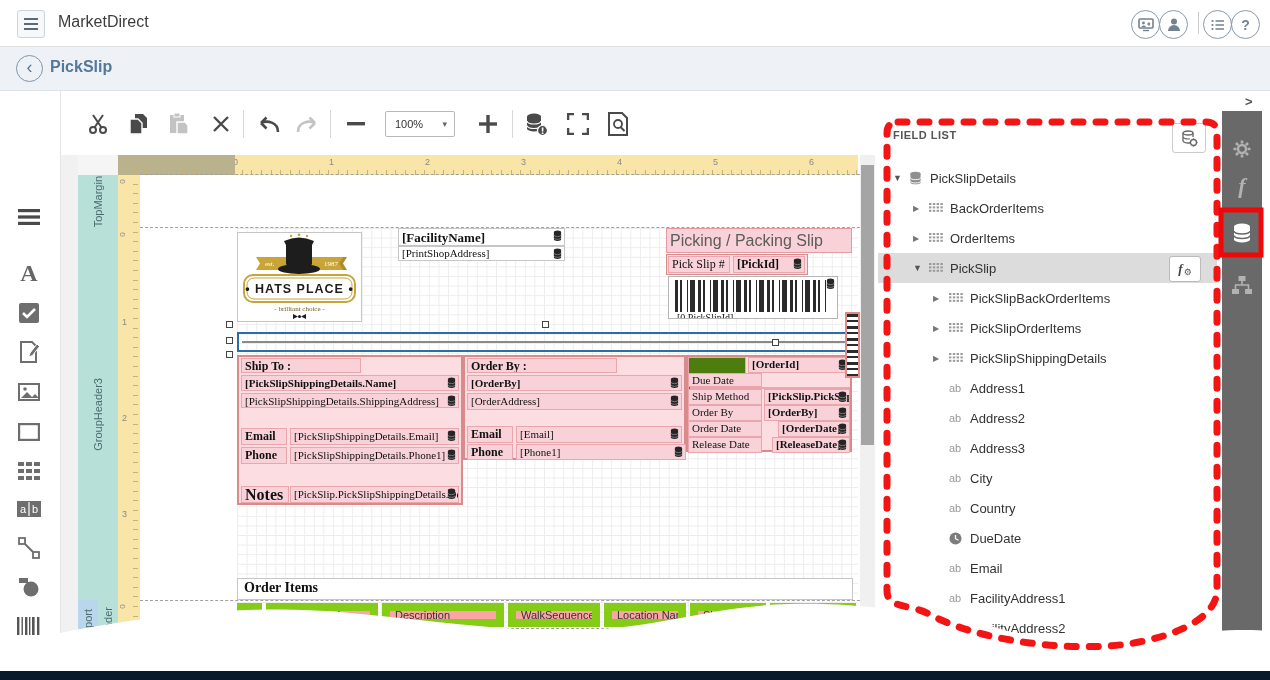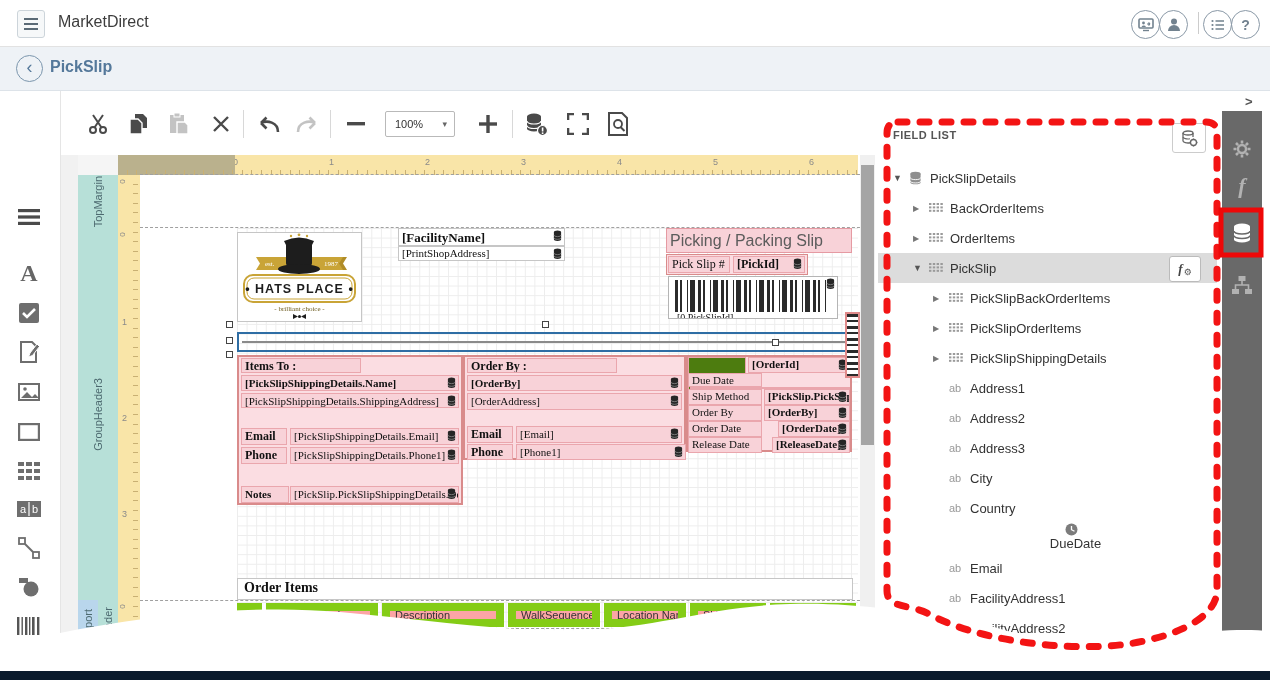--- a/index.html
+++ b/index.html
@@ -429,21 +429,21 @@
     <i></i>
   </div>
 <div class="handle" style="left:226px;top:321px;"></div>
 <div class="handle" style="left:226px;top:337px;"></div>
 <div class="handle" style="left:226px;top:351px;"></div>
 <div class="handle" style="left:542px;top:321px;"></div>
 <div class="handle" style="left:772px;top:339px;"></div>
 
 <div class="pinkpanel" style="left:237px;top:355px;width:226px;height:150px;"></div>
 <div class="prow rpt b" style="left:241px;top:358px;width:120px;height:15px;font-size:12px;">
-  <span>Items To :</span>
+  <span>Ship To :</span>
 </div>
 <div class="prow rpt b" style="left:241px;top:375px;width:218px;height:16px;font-size:11px;">
   <span>[PickSlipShippingDetails.Name]</span>
   <span class="fico">
       <svg width="9" height="12" viewBox="0 0 10 13">
         <ellipse cx="5" cy="2.2" rx="4" ry="1.8" fill="#262626"></ellipse>
         <path d="M1 2.2 v8 a4 1.8 0 0 0 8 0 v-8" fill="#262626"></path>
         <path d="M1 5.4 a4 1.8 0 0 0 8 0 M1 8.4 a4 1.8 0 0 0 8 0" stroke="#8f8f8f" stroke-width=".8" fill="none"></path>
       </svg>
     </span>
@@ -477,21 +477,21 @@
 <div class="prow rpt" style="left:290px;top:447px;width:169px;height:17px;font-size:11px;">
   <span>[PickSlipShippingDetails.Phone1]</span>
   <span class="fico">
       <svg width="9" height="12" viewBox="0 0 10 13">
         <ellipse cx="5" cy="2.2" rx="4" ry="1.8" fill="#262626"></ellipse>
         <path d="M1 2.2 v8 a4 1.8 0 0 0 8 0 v-8" fill="#262626"></path>
         <path d="M1 5.4 a4 1.8 0 0 0 8 0 M1 8.4 a4 1.8 0 0 0 8 0" stroke="#8f8f8f" stroke-width=".8" fill="none"></path>
       </svg>
     </span>
 </div>
-<div class="prow rpt b" style="left:241px;top:486px;width:48px;height:17px;font-size:11px;">
+<div class="prow rpt b" style="left:241px;top:486px;width:48px;height:17px;font-size:16px;">
   <span>Notes</span>
 </div>
 <div class="prow rpt" style="left:290px;top:486px;width:169px;height:17px;font-size:11px;">
   <span>[PickSlip.PickSlipShippingDetails.DeliveryInstructions]</span>
   <span class="fico">
       <svg width="9" height="12" viewBox="0 0 10 13">
         <ellipse cx="5" cy="2.2" rx="4" ry="1.8" fill="#262626"></ellipse>
         <path d="M1 2.2 v8 a4 1.8 0 0 0 8 0 v-8" fill="#262626"></path>
         <path d="M1 5.4 a4 1.8 0 0 0 8 0 M1 8.4 a4 1.8 0 0 0 8 0" stroke="#8f8f8f" stroke-width=".8" fill="none"></path>
       </svg>
@@ -807,21 +807,21 @@
       </span>
       <span class="tlabel">City</span>
     </div>
     <div class="trow" style="padding-left: 55px;">
       <span class="texp"></span>
       <span class="tico">
         <span class="ab">ab</span>
       </span>
       <span class="tlabel">Country</span>
     </div>
-    <div class="trow" style="padding-left: 55px; flex-direction: column;">
+    <div class="trow" style="padding-left: 55px;">
       <span class="texp"></span>
       <span class="tico">
         <svg width="13" height="13" viewBox="0 0 13 13">
           <circle cx="6.5" cy="6.5" r="6" fill="#7c7c7c"></circle>
           <path d="M6.5 3 v3.7 l3 1.6" stroke="#fff" stroke-width="1.3" fill="none"></path>
         </svg>
       </span>
       <span class="tlabel">DueDate</span>
     </div>
     <div class="trow" style="padding-left: 55px;">

